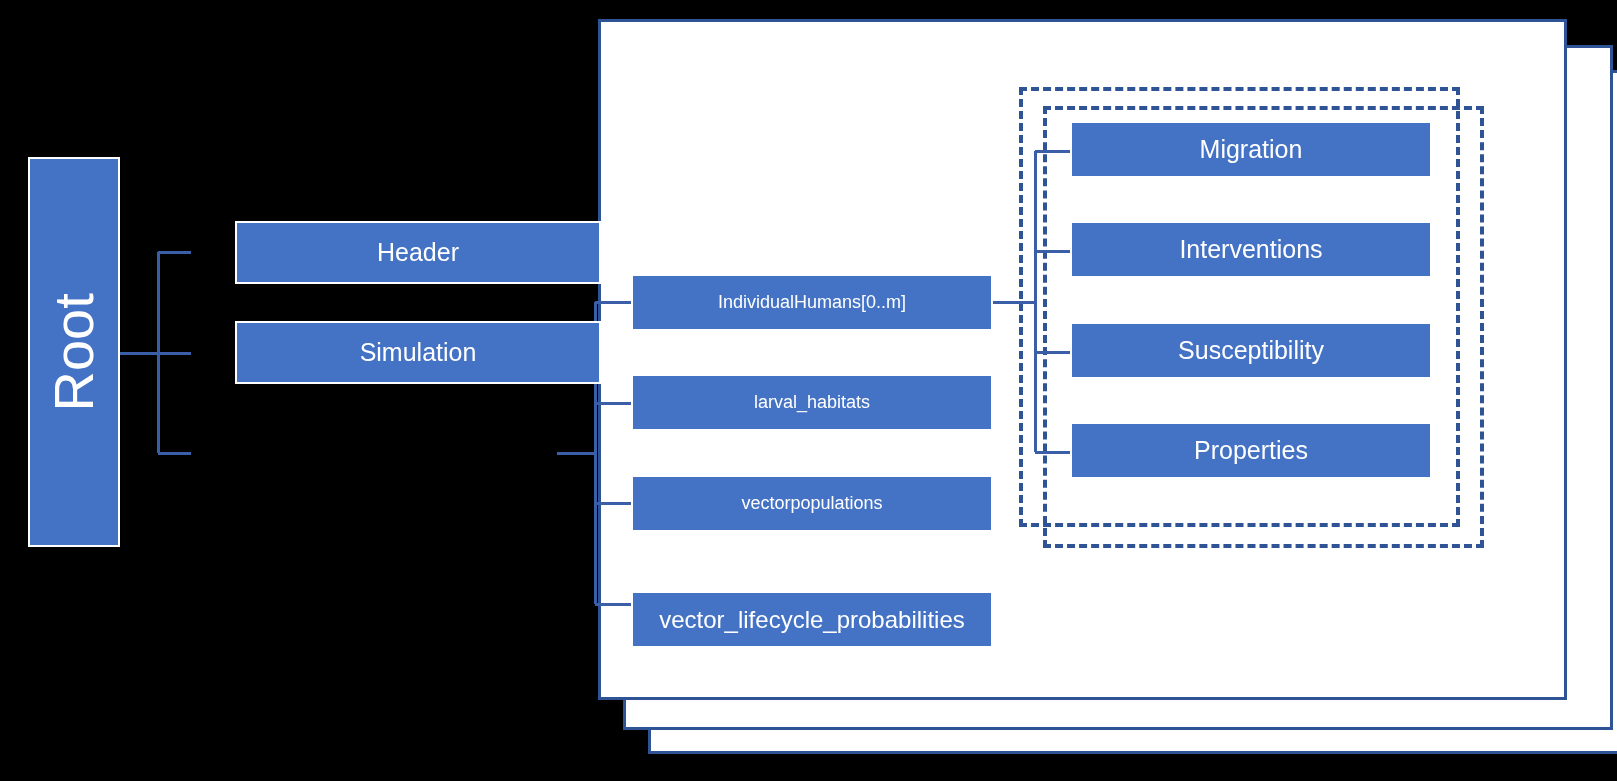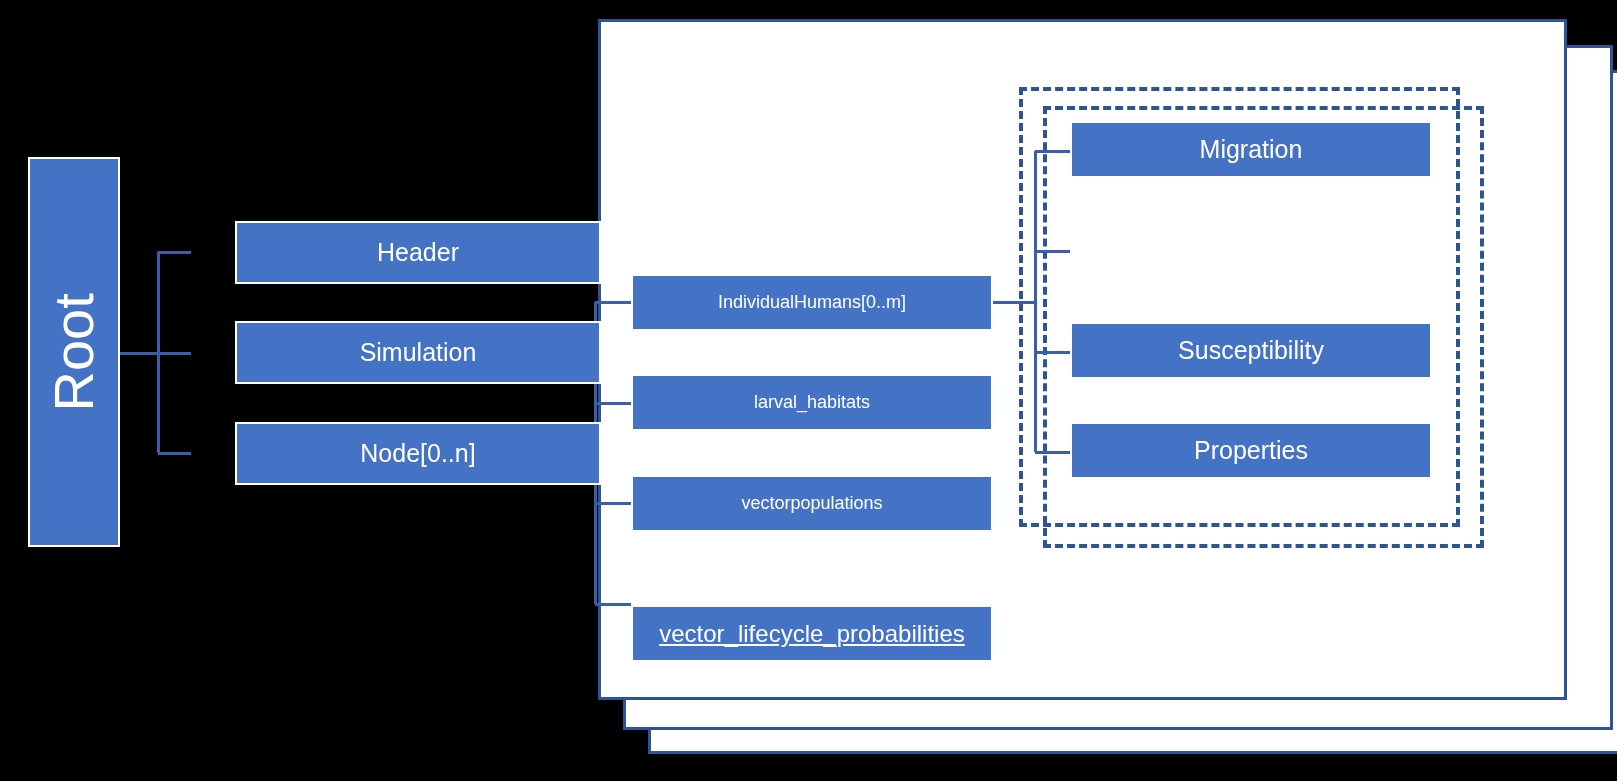--- a/index.html
+++ b/index.html
@@ -77,21 +77,21 @@
   .col-left { left: 191px; width: 366px; height: 63px; font-size: 25px; margin-left: 44px; }
   #node-header     { top: 221px; }
   #node-simulation { top: 321px; }
   #node-node       { top: 422px; }
 
   
   .col-mid { left: 631px; width: 362px; height: 57px; font-size: 18px; }
   #node-individualhumans { top: 274px; }
   #node-larval           { top: 374px; }
   #node-vectorpop        { top: 475px; }
-  #node-vectorlife       { top: 605px; font-size: 24px; text-decoration: underline; }
+  #node-vectorlife       { top: 591px; font-size: 24px; }
 
   
   .col-right { left: 1070px; width: 362px; height: 57px; font-size: 25px; }
   #node-migration     { top: 121px; }
   #node-interventions { top: 221px; }
   #node-susceptibility{ top: 322px; }
   #node-properties    { top: 422px; }
 </style>
 </head>
 <body>
@@ -133,40 +133,40 @@
   <div class="node" id="node-root">
     <span class="vtext">Root</span>
   </div>
 
   <div class="node col-left" id="node-header">
     <span>Header</span>
   </div>
   <div class="node col-left" id="node-simulation">
     <span>Simulation</span>
   </div>
-  <div class="node col-left" id="node-node">
-    <span>Node[0..n]</span>
-  </div>
 
   <div class="node col-mid" id="node-individualhumans">
     <span>IndividualHumans[0..m]</span>
   </div>
   <div class="node col-mid" id="node-larval">
     <span>larval_habitats</span>
   </div>
   <div class="node col-mid" id="node-vectorpop">
     <span>vectorpopulations</span>
   </div>
   <div class="node col-mid" id="node-vectorlife">
     <span>vector_lifecycle_probabilities</span>
   </div>
 
   <div class="node col-right" id="node-migration">
     <span>Migration</span>
   </div>
+  <div class="node col-right" id="node-interventions">
+    <span>Interventions</span>
+  </div>
   <div class="node col-right" id="node-properties">
     <span>Properties</span>
   </div>
   <div class="node col-right" id="node-susceptibility">
     <span>Susceptibility</span>
   </div>
 
 </div>
 
 </body></html>

